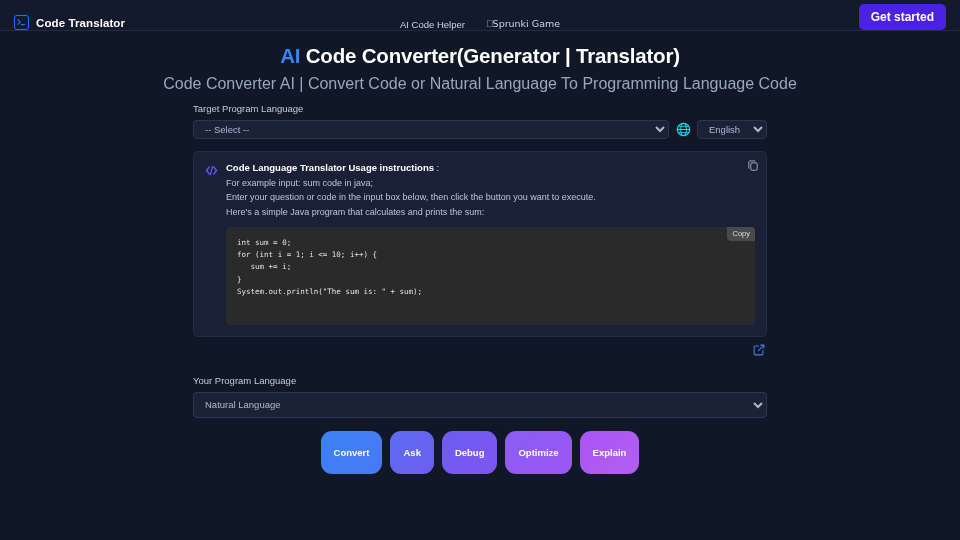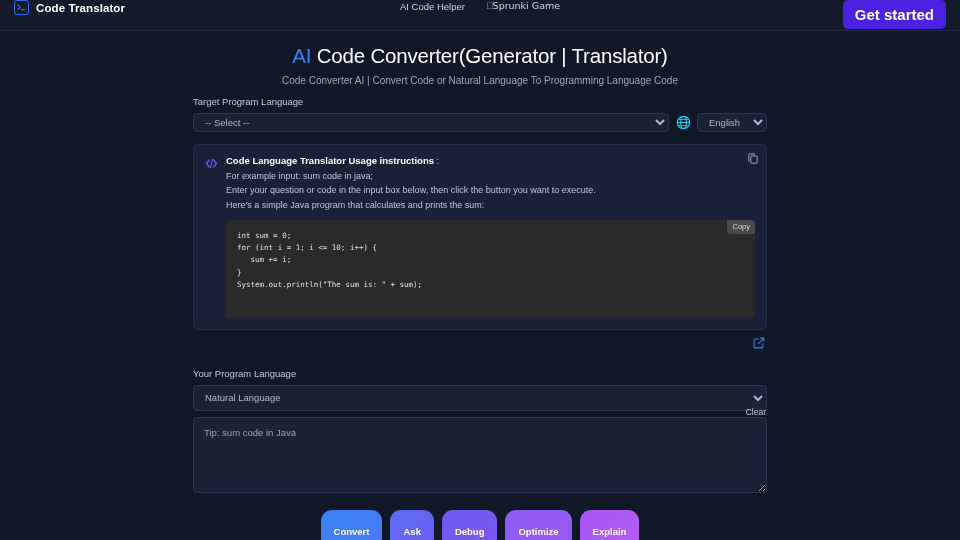--- a/index.html
+++ b/index.html
@@ -10,21 +10,21 @@
     color: #e6eaf2;
     overflow: hidden;
   }
 
   
   .header {
     height: 31px;
     background: #131a2b;
     border-bottom: 1px solid #222b41;
     display: flex;
-    align-items: flex-start;
+    align-items: flex-end;
     padding: 0 14px;
     position: relative;
   }
   .brand { display: flex; align-items: center; gap: 7px; }
   .brand-logo {
     width: 15px; height: 15px;
     border: 1.6px solid #2f6df6;
     border-radius: 3px;
     display: flex; align-items: center; justify-content: center;
     flex: 0 0 auto;
@@ -38,36 +38,36 @@
     display: flex; align-items: center; gap: 22px;
   }
   .nav a {
     font-size: 9.5px; color: #cfd6e4; text-decoration: none; white-space: nowrap;
   }
   .tofu { font-family: "DejaVu Sans", sans-serif; }
   .cta {
     position: absolute; right: 14px;
     background: #4b21e2;
     color: #fff;
-    font-size: 15px; font-weight: bold;
+    font-size: 12px; font-weight: bold;
     border: none; border-radius: 5px;
     padding: 6px 12px;
     cursor: pointer;
   }
 
   
   .hero { padding: 12px 0 0; text-align: center; }
   .hero h1 {
-    font-size: 20.5px; font-weight: normal; color: #ffffff;
+    font-size: 20.5px; font-weight: bold; color: #ffffff;
     letter-spacing: -.2px; line-height: 1.25;
   }
   .hero h1 .ai { color: #3b82f6; }
   .hero p {
     margin-top: 6px;
-    font-size: 10px; color: #9aa6bd;
+    font-size: 16px; color: #9aa6bd;
   }
 
   
   .main { width: 574px; margin: 10px auto 0; }
   .field-label {
     font-size: 9.5px; color: #c3cbdb; margin-bottom: 6px;
   }
 
   .row { display: flex; align-items: center; gap: 6px; }
 
@@ -293,24 +293,20 @@
       </svg>
     </button>
   </div>
 
   <div class="section2">
     <div class="field-label">Your Program Language</div>
     <select class="your-select">
       <option>Natural Language</option>
     </select>
 
-    <div class="ta-wrap">
-      <button class="clear-link">Clear</button>
-      <textarea placeholder="Tip: sum code in Java" style=""></textarea>
-    </div>
   </div>
 
   <div class="actions">
     <button class="action-btn" style="background: linear-gradient(135deg, rgb(59, 130, 246), rgb(74, 120, 245));">Convert</button>
     <button class="action-btn" style="background: linear-gradient(135deg, rgb(91, 110, 240), rgb(111, 92, 242));">Ask</button>
     <button class="action-btn" style="background: linear-gradient(135deg, rgb(108, 92, 242), rgb(127, 86, 240));">Debug</button>
     <button class="action-btn" style="background: linear-gradient(135deg, rgb(139, 92, 246), rgb(155, 87, 242));">Optimize</button>
     <button class="action-btn" style="background: linear-gradient(135deg, rgb(168, 85, 247), rgb(180, 94, 240));">Explain</button>
   </div>
 </div>

